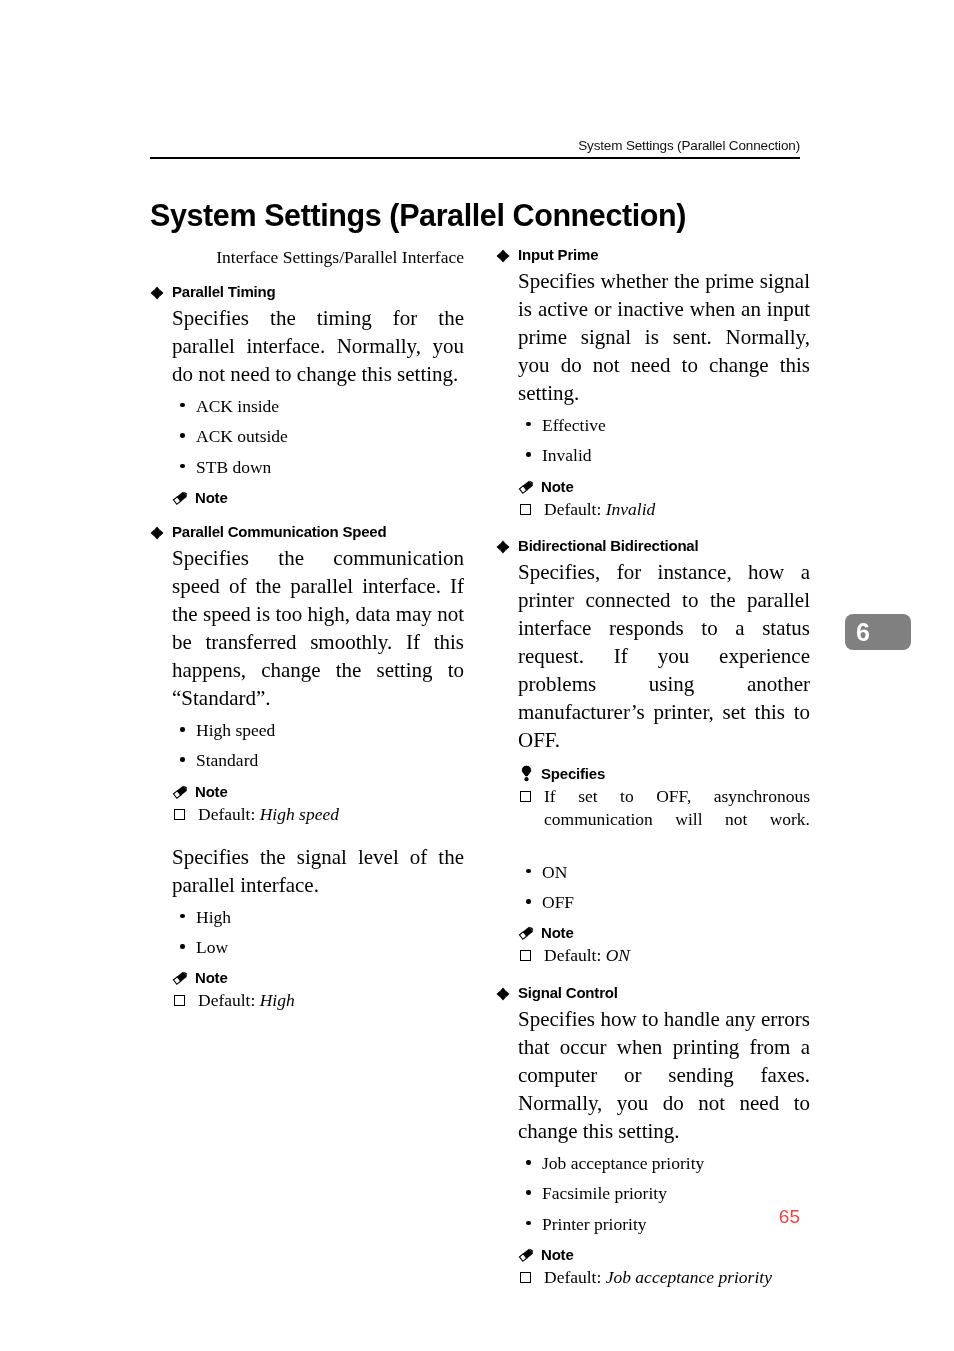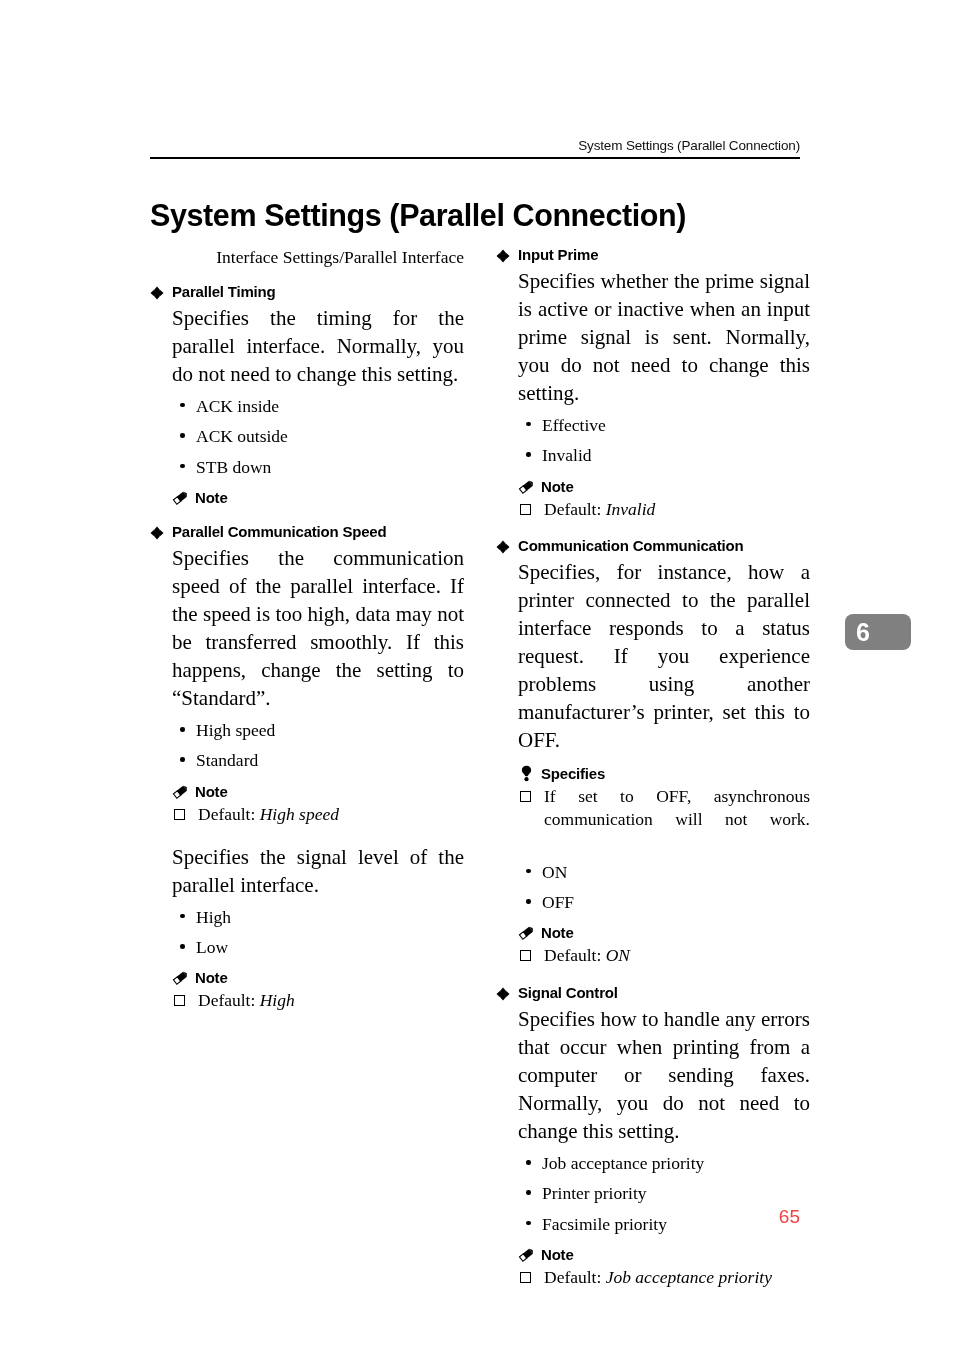--- a/index.html
+++ b/index.html
@@ -367,21 +367,21 @@
     <div class="section">
       <div class="section-head">
         <span class="diamond-icon">
           <svg viewBox="0 0 14 14" width="14" height="14" aria-hidden="true">
             <polygon points="7,0.5 10,4 7,7.5 4,4" fill="#000"></polygon>
             <polygon points="7,6.5 10,10 7,13.5 4,10" fill="#000"></polygon>
             <polygon points="0.5,7 4,3.7 7.5,7 4,10.3" fill="#000"></polygon>
             <polygon points="6.5,7 10,3.7 13.5,7 10,10.3" fill="#000"></polygon>
           </svg>
         </span>
-        <span>Communication Communication</span>
+        <span>Bidirectional Bidirectional</span>
       </div>
       <div class="section-body">Specifies, for instance, how a printer connected to the parallel interface responds to a status request. If you experience problems using another manufacturer’s printer, set this to OFF.</div>
 
       <div class="note-block">
         <div class="note-head">
           <span class="bulb-icon">
             <svg viewBox="0 0 17 17" width="17" height="17" aria-hidden="true">
               <path d="M8.5 0.8 C11.3 0.8 13.2 2.9 13.2 5.2 C13.2 7.6 10.6 9.0 9.6 11.2 L7.4 11.2 C6.4 9.0 3.8 7.6 3.8 5.2 C3.8 2.9 5.7 0.8 8.5 0.8 Z" fill="#000"></path>
               <circle cx="8.5" cy="14.2" r="2.1" fill="#000"></circle>
             </svg>
@@ -430,22 +430,22 @@
             <polygon points="7,6.5 10,10 7,13.5 4,10" fill="#000"></polygon>
             <polygon points="0.5,7 4,3.7 7.5,7 4,10.3" fill="#000"></polygon>
             <polygon points="6.5,7 10,3.7 13.5,7 10,10.3" fill="#000"></polygon>
           </svg>
         </span>
         <span>Signal Control</span>
       </div>
       <div class="section-body">Specifies how to handle any errors that occur when printing from a computer or sending faxes. Normally, you do not need to change this setting.</div>
       <ul class="opt-list">
         <li><span class="dot"></span><span>Job acceptance priority</span></li>
+        <li><span class="dot"></span><span>Facsimile priority</span></li>
         <li><span class="dot"></span><span>Printer priority</span></li>
-        <li><span class="dot"></span><span>Facsimile priority</span></li>
       </ul>
       <div class="note-block">
         <div class="note-head">
           <span class="pencil-icon">
             <svg viewBox="0 0 17 17" width="17" height="17" aria-hidden="true">
               <g transform="rotate(-38 8.5 8.5)">
                 <rect x="1.5" y="6" width="5" height="5.5" fill="#fff" stroke="#000" stroke-width="1.1"></rect>
                 <rect x="6" y="5.6" width="8" height="6.3" fill="#000"></rect>
                 <polygon points="14,5.6 16.2,8.7 14,11.9" fill="#000"></polygon>
               </g>

